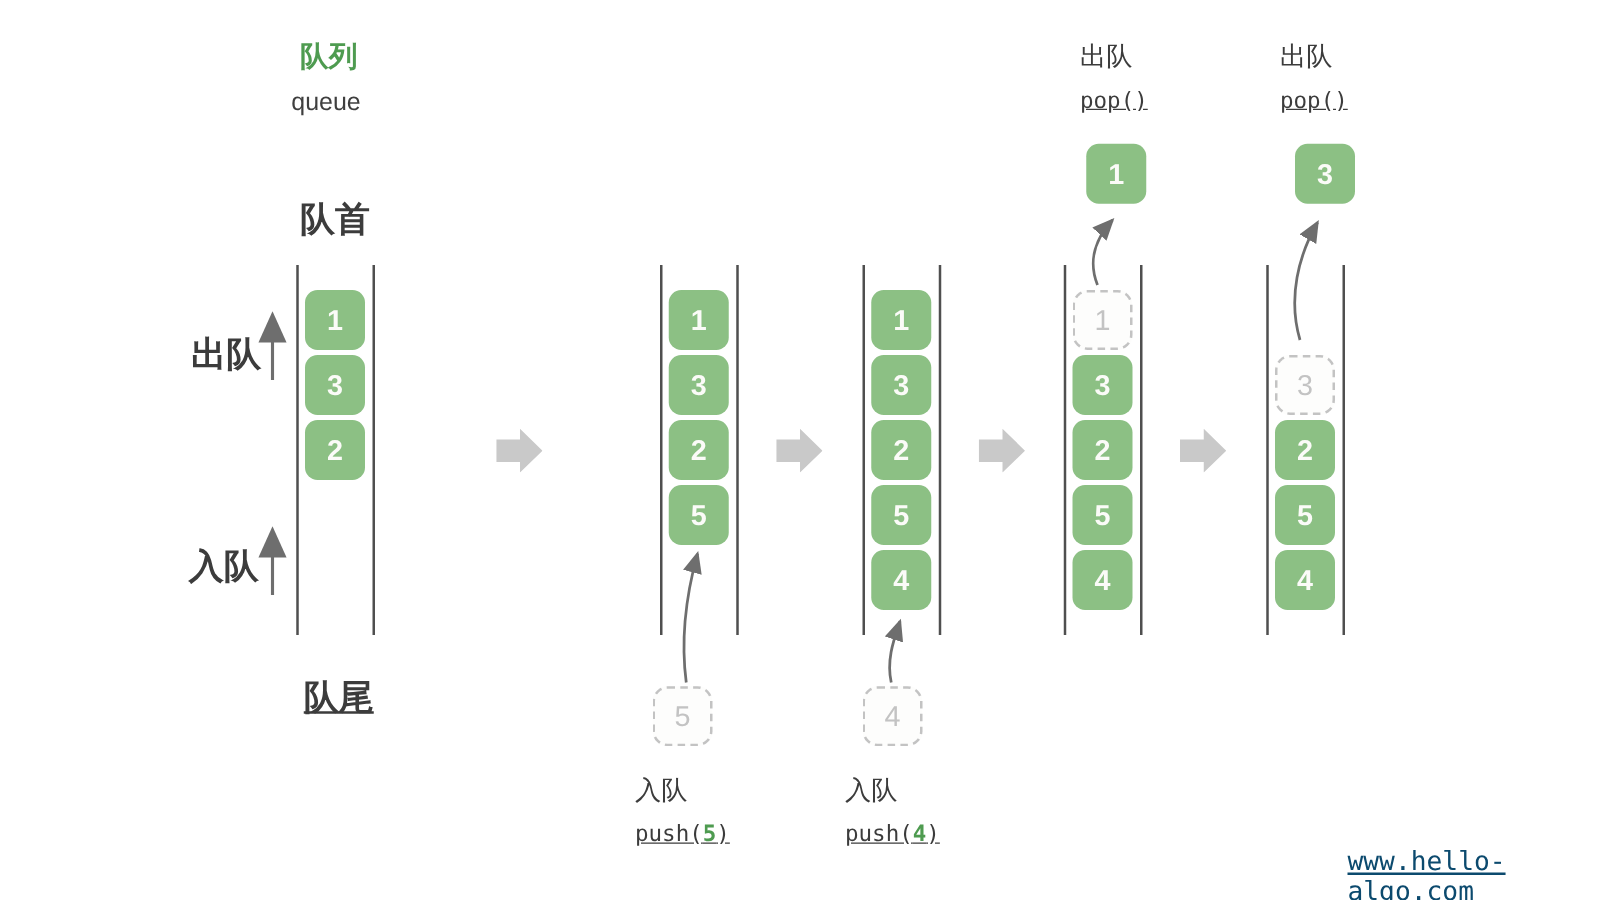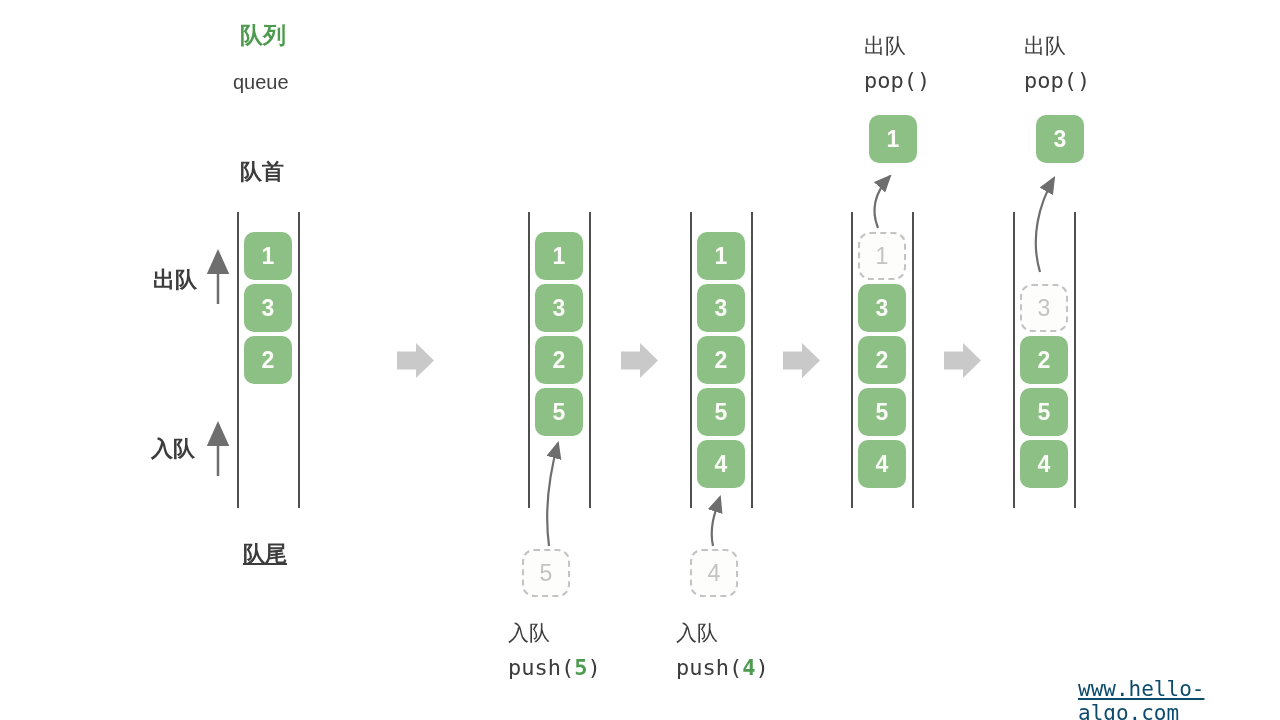--- a/index.html
+++ b/index.html
@@ -7,53 +7,53 @@
     width:1280px;height:720px;background:#ffffff;position:relative;
     font-family:"Liberation Sans","DejaVu Sans",sans-serif;overflow:hidden;
   }
   .abs{position:absolute;}
 
   
   .title-zh{font-size:23px;font-weight:700;color:#4e9b50;}
   .title-en{font-size:20px;color:#3f3f3f;}
 
   
-  .side-lbl{font-size:22px;font-weight:700;color:#3c3c3c;}
+  .side-lbl{font-size:28px;font-weight:700;color:#3c3c3c;}
 
   
   .vline{width:2px;top:212px;height:296px;background:#4f4f4f;}
 
   
   .cell{
     width:48px;height:48px;border-radius:10px;background:#8cc084;
     color:#fbfbf8;font-size:23px;font-weight:700;
     display:flex;align-items:center;justify-content:center;box-sizing:border-box;
   }
   .cell.dashed{
     background:#fdfdfc;border:2px dashed #c3c3c3;color:#c3c3c3;
     font-weight:400;border-radius:12px;
   }
 
   
   .op{line-height:35px;color:#3c3c3c;}
   .op .zh{font-size:21px;font-weight:500;}
-  .op .code{font-family:"DejaVu Sans Mono","Liberation Mono",monospace;font-size:22px;color:#3c3c3c;}
+  .op .code{font-family:"DejaVu Sans Mono","Liberation Mono",monospace;font-size:18px;color:#3c3c3c;text-decoration:underline;}
   .op .code .arg{color:#4e9b50;font-weight:700;}
 
   .watermark{
     font-family:"DejaVu Sans Mono","Liberation Mono",monospace;
     font-size:21px;color:#0c4a6e;text-decoration:underline;
   }
   svg{display:block;}
   .overlay{pointer-events:none;}
 </style>
 </head>
 <body>
 
-<div class="abs title-zh" style="left:240px;top:20px;">队列</div>
+<div class="abs title-zh" style="left:240px;top:30px;">队列</div>
 <div class="abs title-en" style="left:233px;top:71px;">queue</div>
 
 <div class="abs side-lbl" style="left:240px;top:157px;">队首</div>
 <div class="abs side-lbl" style="left:153px;top:265px;">出队</div>
 <div class="abs side-lbl" style="left:151px;top:434px;">入队</div>
 <div class="abs side-lbl" style="left:243px;top:539px;text-decoration:underline;">队尾</div>
 
 <svg class="abs overlay" style="left:0;top:0;" width="1280" height="720" viewBox="0 0 1280 720">
   <defs>
     <marker id="ah" markerWidth="10" markerHeight="9" refX="7" refY="3.5" orient="auto">

